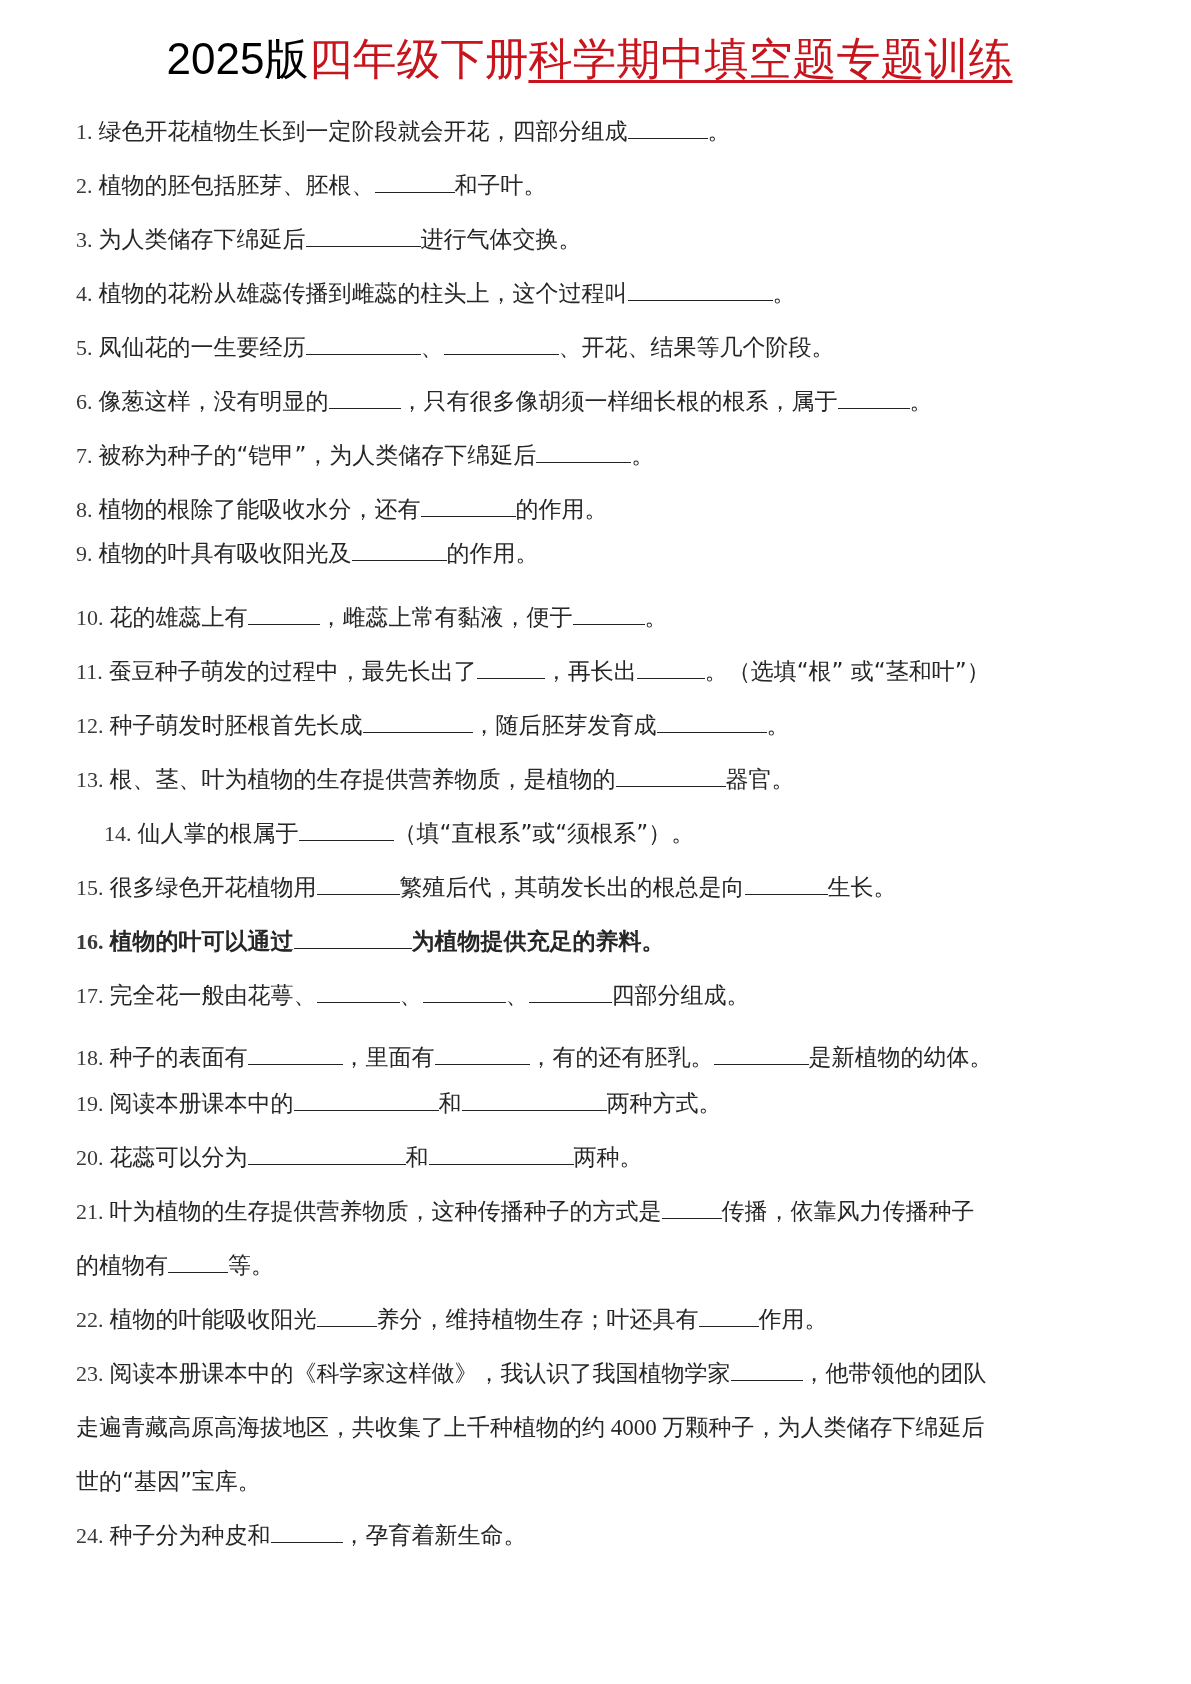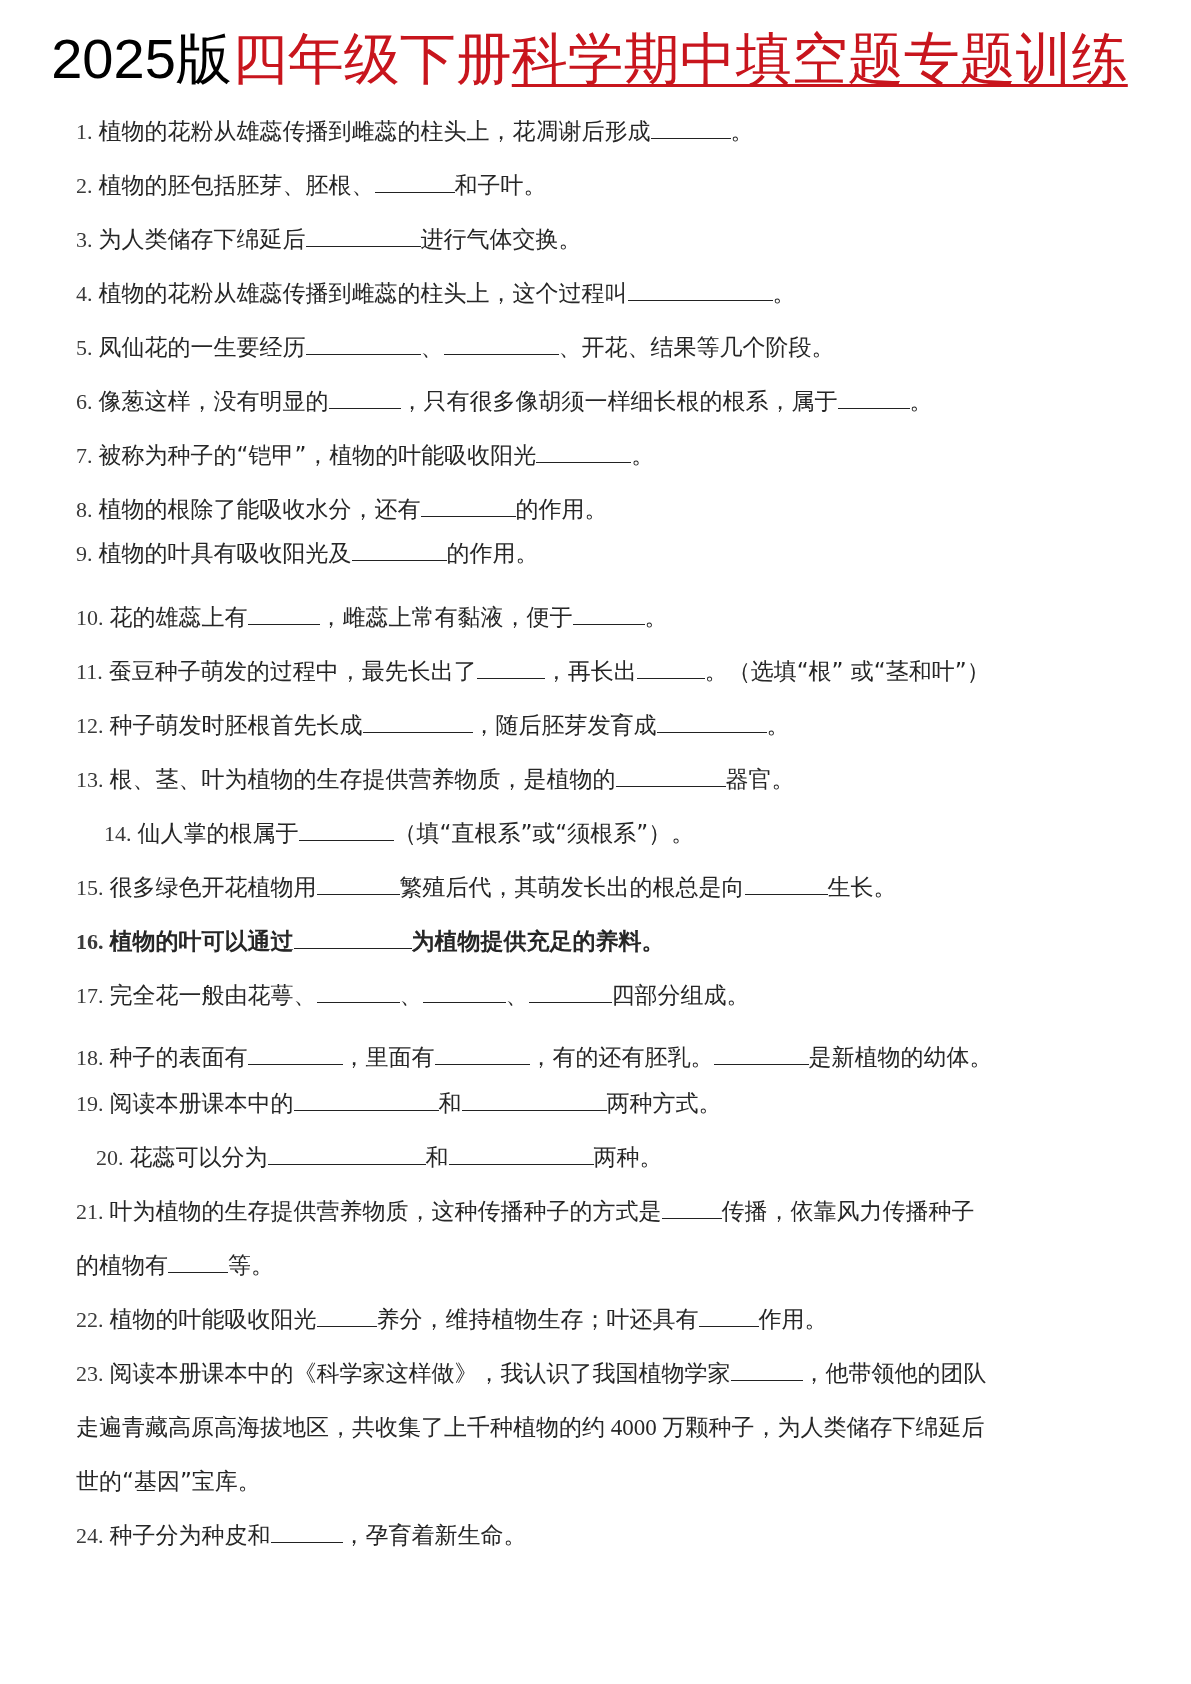--- a/index.html
+++ b/index.html
@@ -1,57 +1,57 @@
 <!DOCTYPE html>
 <html><head>
 <meta charset="utf-8">
 <style>
   html, body { margin: 0; padding: 0; background: #ffffff; }
   body { width: 1191px; height: 1684px; position: relative; overflow: hidden;
          font-family: "DejaVu Sans", "Liberation Sans", sans-serif; color: #1a1a1a; }
   .title { position: absolute; top: 28px; left: 0; width: 1179px; text-align: center;
-           font-size: 56px; font-weight: normal; letter-spacing: 0px; white-space: nowrap; line-height: 62px; }
+           font-size: 44px; font-weight: normal; letter-spacing: 0px; white-space: nowrap; line-height: 62px; }
   .title .black { color: #000000; font-family: "Liberation Sans", sans-serif; }
   .title .red { color: #c8151d; }
   .title .ul { text-decoration: underline; text-decoration-color: #c8151d; text-decoration-thickness: 3px; text-underline-offset: 6px; }
   .q { position: absolute; left: 76px; font-size: 23px; line-height: 30px; white-space: nowrap; color: #262626; }
   .num { font-family: "Liberation Serif", serif; color: #3a3a3a; font-size: 22px; }
   .num .dot { margin-right: 6px; }
   .blank { display: inline-block; border-bottom: 1.6px solid #222; height: 22px; vertical-align: baseline; }
   .cont { position: absolute; left: 76px; font-size: 23px; line-height: 30px; white-space: nowrap; color: #262626; }
   .serifnum { font-family: "Liberation Serif", serif; }
 </style>
 </head>
 <body>
 
 <div class="title">
   <span class="black">2025版</span><span class="red">四年级下册</span><span class="red ul">科学期中填空题专题训练</span>
 </div>
 
 <div id="questions">
-    <div class="q" style="top: 116px;"><span class="num">1<span class="dot">.</span></span><span>植物的花粉从雄蕊传播到雌蕊的柱头上，花凋谢后形成</span><span class="blank" style="width: 80px;"></span><span>。</span></div>
+    <div class="q" style="top: 116px;"><span class="num">1<span class="dot">.</span></span><span>绿色开花植物生长到一定阶段就会开花，四部分组成</span><span class="blank" style="width: 80px;"></span><span>。</span></div>
     <div class="q" style="top: 170px;"><span class="num">2<span class="dot">.</span></span><span>植物的胚包括胚芽、胚根、</span><span class="blank" style="width: 80px;"></span><span>和子叶。</span></div>
     <div class="q" style="top: 224px;"><span class="num">3<span class="dot">.</span></span><span>为人类储存下绵延后</span><span class="blank" style="width: 115px;"></span><span>进行气体交换。</span></div>
     <div class="q" style="top: 278px;"><span class="num">4<span class="dot">.</span></span><span>植物的花粉从雄蕊传播到雌蕊的柱头上，这个过程叫</span><span class="blank" style="width: 145px;"></span><span>。</span></div>
     <div class="q" style="top: 332px;"><span class="num">5<span class="dot">.</span></span><span>凤仙花的一生要经历</span><span class="blank" style="width: 115px;"></span><span>、</span><span class="blank" style="width: 115px;"></span><span>、开花、结果等几个阶段。</span></div>
     <div class="q" style="top: 386px;"><span class="num">6<span class="dot">.</span></span><span>像葱这样，没有明显的</span><span class="blank" style="width: 72px;"></span><span>，只有很多像胡须一样细长根的根系，属于</span><span class="blank" style="width: 72px;"></span><span>。</span></div>
-    <div class="q" style="top: 440px;"><span class="num">7<span class="dot">.</span></span><span>被称为种子的“铠甲”，植物的叶能吸收阳光</span><span class="blank" style="width: 95px;"></span><span>。</span></div>
+    <div class="q" style="top: 440px;"><span class="num">7<span class="dot">.</span></span><span>被称为种子的“铠甲”，为人类储存下绵延后</span><span class="blank" style="width: 95px;"></span><span>。</span></div>
     <div class="q" style="top: 494px;"><span class="num">8<span class="dot">.</span></span><span>植物的根除了能吸收水分，还有</span><span class="blank" style="width: 95px;"></span><span>的作用。</span></div>
     <div class="q" style="top: 538px;"><span class="num">9<span class="dot">.</span></span><span>植物的叶具有吸收阳光及</span><span class="blank" style="width: 95px;"></span><span>的作用。</span></div>
     <div class="q" style="top: 602px;"><span class="num">10<span class="dot">.</span></span><span>花的雄蕊上有</span><span class="blank" style="width: 72px;"></span><span>，雌蕊上常有黏液，便于</span><span class="blank" style="width: 72px;"></span><span>。</span></div>
     <div class="q" style="top: 656px;"><span class="num">11<span class="dot">.</span></span><span>蚕豆种子萌发的过程中，最先长出了</span><span class="blank" style="width: 68px;"></span><span>，再长出</span><span class="blank" style="width: 68px;"></span><span>。（选填“根” 或“茎和叶”）</span></div>
     <div class="q" style="top: 710px;"><span class="num">12<span class="dot">.</span></span><span>种子萌发时胚根首先长成</span><span class="blank" style="width: 110px;"></span><span>，随后胚芽发育成</span><span class="blank" style="width: 110px;"></span><span>。</span></div>
     <div class="q" style="top: 764px;"><span class="num">13<span class="dot">.</span></span><span>根、茎、叶为植物的生存提供营养物质，是植物的</span><span class="blank" style="width: 110px;"></span><span>器官。</span></div>
     <div class="q" style="top: 818px; margin-left: 28px;"><span class="num">14<span class="dot">.</span></span><span>仙人掌的根属于</span><span class="blank" style="width: 95px;"></span><span>（填“直根系”或“须根系”）。</span></div>
     <div class="q" style="top: 872px;"><span class="num">15<span class="dot">.</span></span><span>很多绿色开花植物用</span><span class="blank" style="width: 83px;"></span><span>繁殖后代，其萌发长出的根总是向</span><span class="blank" style="width: 83px;"></span><span>生长。</span></div>
     <div class="q" style="top: 926px; font-weight: bold;"><span class="num">16<span class="dot">.</span></span><span>植物的叶可以通过</span><span class="blank" style="width: 118px;"></span><span>为植物提供充足的养料。</span></div>
     <div class="q" style="top: 980px;"><span class="num">17<span class="dot">.</span></span><span>完全花一般由花萼、</span><span class="blank" style="width: 83px;"></span><span>、</span><span class="blank" style="width: 83px;"></span><span>、</span><span class="blank" style="width: 83px;"></span><span>四部分组成。</span></div>
     <div class="q" style="top: 1034px; margin-top: 8px;"><span class="num">18<span class="dot">.</span></span><span>种子的表面有</span><span class="blank" style="width: 95px;"></span><span>，里面有</span><span class="blank" style="width: 95px;"></span><span>，有的还有胚乳。</span><span class="blank" style="width: 95px;"></span><span>是新植物的幼体。</span></div>
     <div class="q" style="top: 1088px;"><span class="num">19<span class="dot">.</span></span><span>阅读本册课本中的</span><span class="blank" style="width: 145px;"></span><span>和</span><span class="blank" style="width: 145px;"></span><span>两种方式。</span></div>
-    <div class="q" style="top: 1142px; margin-left: 20px;"><span class="num">20<span class="dot">.</span></span><span>花蕊可以分为</span><span class="blank" style="width: 158px;"></span><span>和</span><span class="blank" style="width: 145px;"></span><span>两种。</span></div>
+    <div class="q" style="top: 1142px;"><span class="num">20<span class="dot">.</span></span><span>花蕊可以分为</span><span class="blank" style="width: 158px;"></span><span>和</span><span class="blank" style="width: 145px;"></span><span>两种。</span></div>
     <div class="q" style="top: 1196px;"><span class="num">21<span class="dot">.</span></span><span>叶为植物的生存提供营养物质，这种传播种子的方式是</span><span class="blank" style="width: 60px;"></span><span>传播，依靠风力传播种子</span></div>
     <div class="cont" style="top: 1250px;"><span>的植物有</span><span class="blank" style="width: 60px;"></span><span>等。</span></div>
     <div class="q" style="top: 1304px;"><span class="num">22<span class="dot">.</span></span><span>植物的叶能吸收阳光</span><span class="blank" style="width: 60px;"></span><span>养分，维持植物生存；叶还具有</span><span class="blank" style="width: 60px;"></span><span>作用。</span></div>
     <div class="q" style="top: 1358px;"><span class="num">23<span class="dot">.</span></span><span>阅读本册课本中的《科学家这样做》，我认识了我国植物学家</span><span class="blank" style="width: 72px;"></span><span>，他带领他的团队</span></div>
     <div class="cont" style="top: 1412px;"><span>走遍青藏高原高海拔地区，共收集了上千种植物的约</span><span class="serifnum"> 4000 </span><span>万颗种子，为人类储存下绵延后</span></div>
     <div class="cont" style="top: 1466px;"><span>世的“基因”宝库。</span></div>
     <div class="q" style="top: 1520px;"><span class="num">24<span class="dot">.</span></span><span>种子分为种皮和</span><span class="blank" style="width: 72px;"></span><span>，孕育着新生命。</span></div>
   </div>
 
 </body></html>

